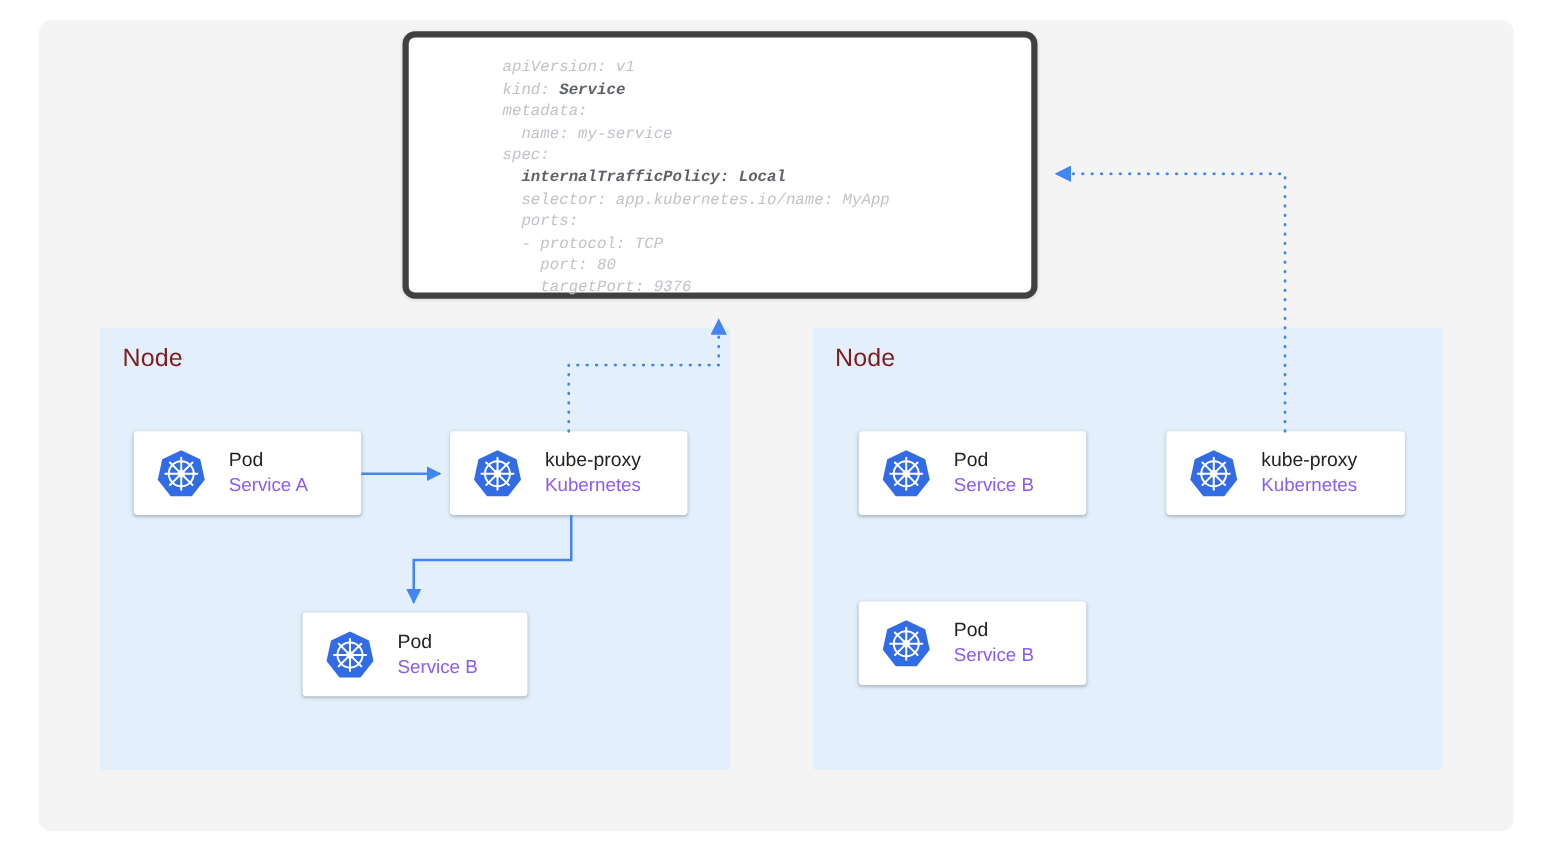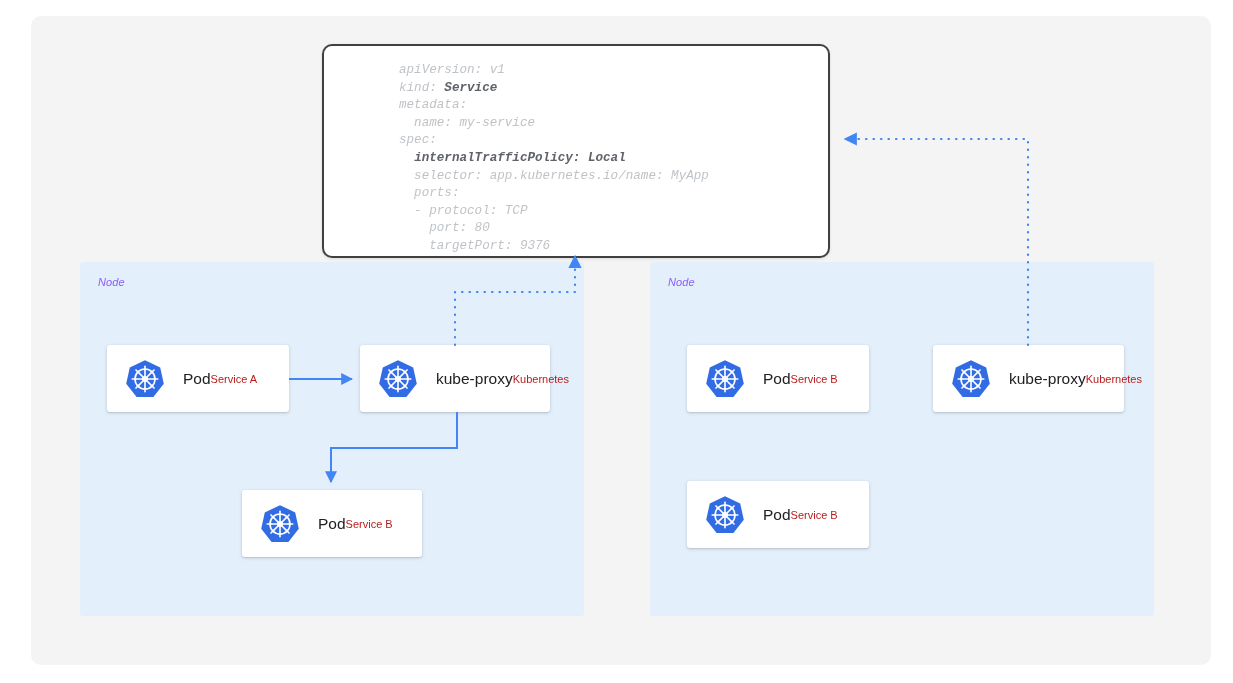--- a/index.html
+++ b/index.html
@@ -25,25 +25,25 @@
     top: 16px;
     width: 1180px;
     height: 649px;
     background: #f4f4f5;
     border-radius: 10px;
   }
   
   #yaml-card {
     position: absolute;
     left: 322px;
-    top: 44px;
+    top: 25px;
     width: 508px;
     height: 214px;
     background: #ffffff;
-    border: 2px solid #404040;
+    border: 5px solid #404040;
     border-radius: 10px;
     box-shadow: 0 1px 3px rgba(60,64,67,0.14);
     box-sizing: border-box;
   }
   #yaml-text {
     position: absolute;
     left: 75px;
     top: 16px;
     font-family: "Liberation Mono", "DejaVu Sans Mono", monospace;
     font-size: 12.6px;
@@ -59,24 +59,23 @@
     position: absolute;
     background: #e3f0fc;
     border-radius: 3px;
   }
   #node-left  { left: 80px;  top: 262px; width: 504px; height: 354px; }
   #node-right { left: 650px; top: 262px; width: 504px; height: 354px; }
   .node-label {
     position: absolute;
     left: 18px;
     top: 14px;
-    font-size: 11px;
-    color: #8b5cf6;
+    font-size: 20px;
+    color: #7f1d1d;
     letter-spacing: 0.1px;
-    font-style: italic;
   }
   
   .card {
     position: absolute;
     background: #ffffff;
     border-radius: 3px;
     box-shadow: 0 1px 2px rgba(60,64,67,0.22), 0 1px 4px rgba(60,64,67,0.10);
     display: flex;
     align-items: center;
     box-sizing: border-box;
@@ -84,31 +83,31 @@
   .card .k8s-icon {
     flex: 0 0 auto;
     margin-left: 18px;
     width: 40px;
     height: 40px;
     display: block;
   }
   .card .card-text {
     margin-left: 18px;
     display: flex;
-    flex-direction: row;
+    flex-direction: column;
   }
   .card .card-title {
     font-size: 15.5px;
     color: #202124;
     line-height: 20px;
     white-space: nowrap;
   }
   .card .card-sub {
-    font-size: 11px;
-    color: #b91c1c;
+    font-size: 15px;
+    color: #8b5cf6;
     line-height: 20px;
     white-space: nowrap;
   }
   
   #card-pod-a        { left: 107px; top: 345px; width: 182px; height: 67px; }
   #card-kube-left    { left: 360px; top: 345px; width: 190px; height: 67px; }
   #card-pod-b-left   { left: 242px; top: 490px; width: 180px; height: 67px; }
   #card-pod-b1-right { left: 687px; top: 345px; width: 182px; height: 67px; }
   #card-kube-right   { left: 933px; top: 345px; width: 191px; height: 67px; }
   #card-pod-b2-right { left: 687px; top: 481px; width: 182px; height: 67px; }

